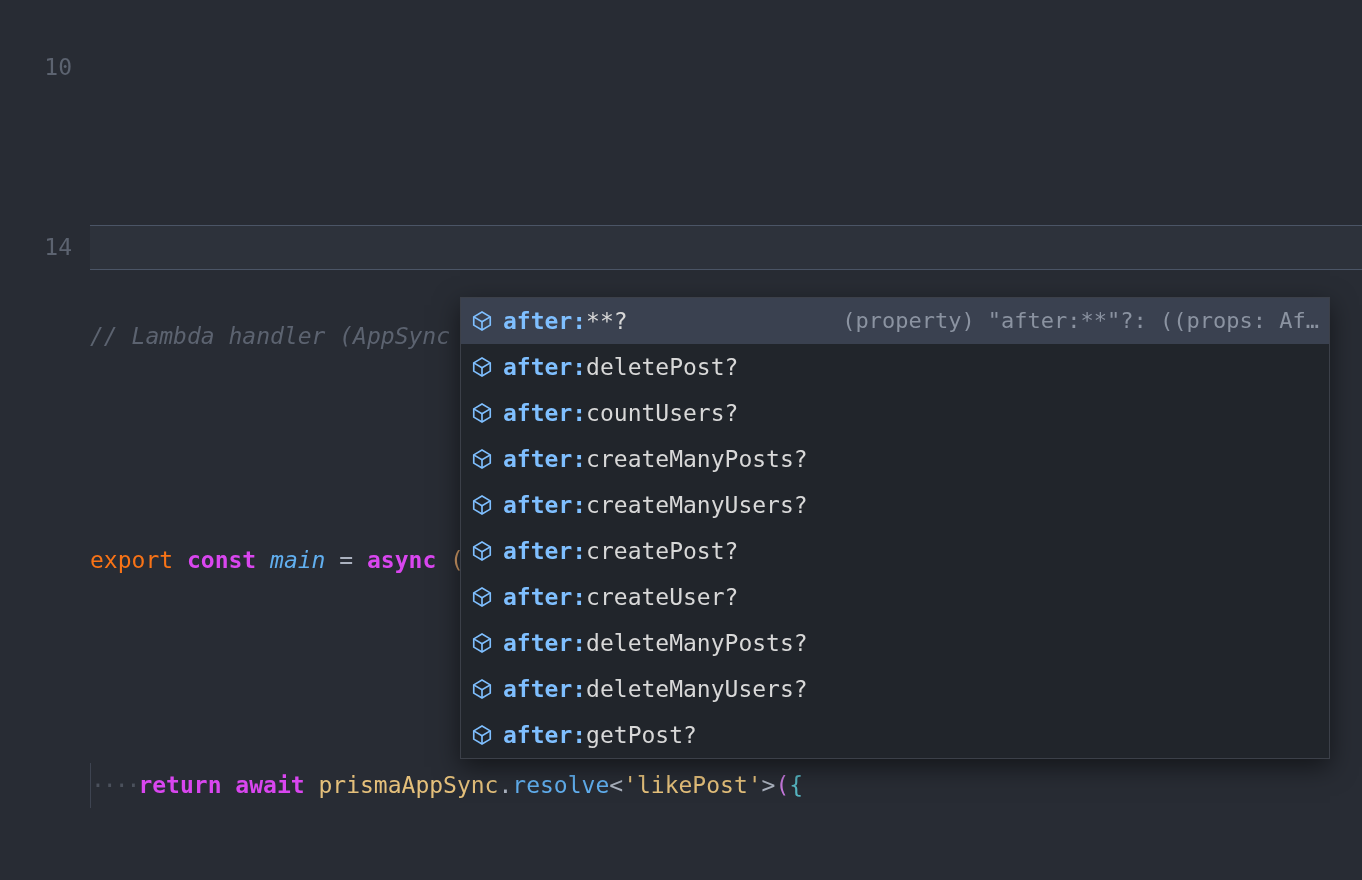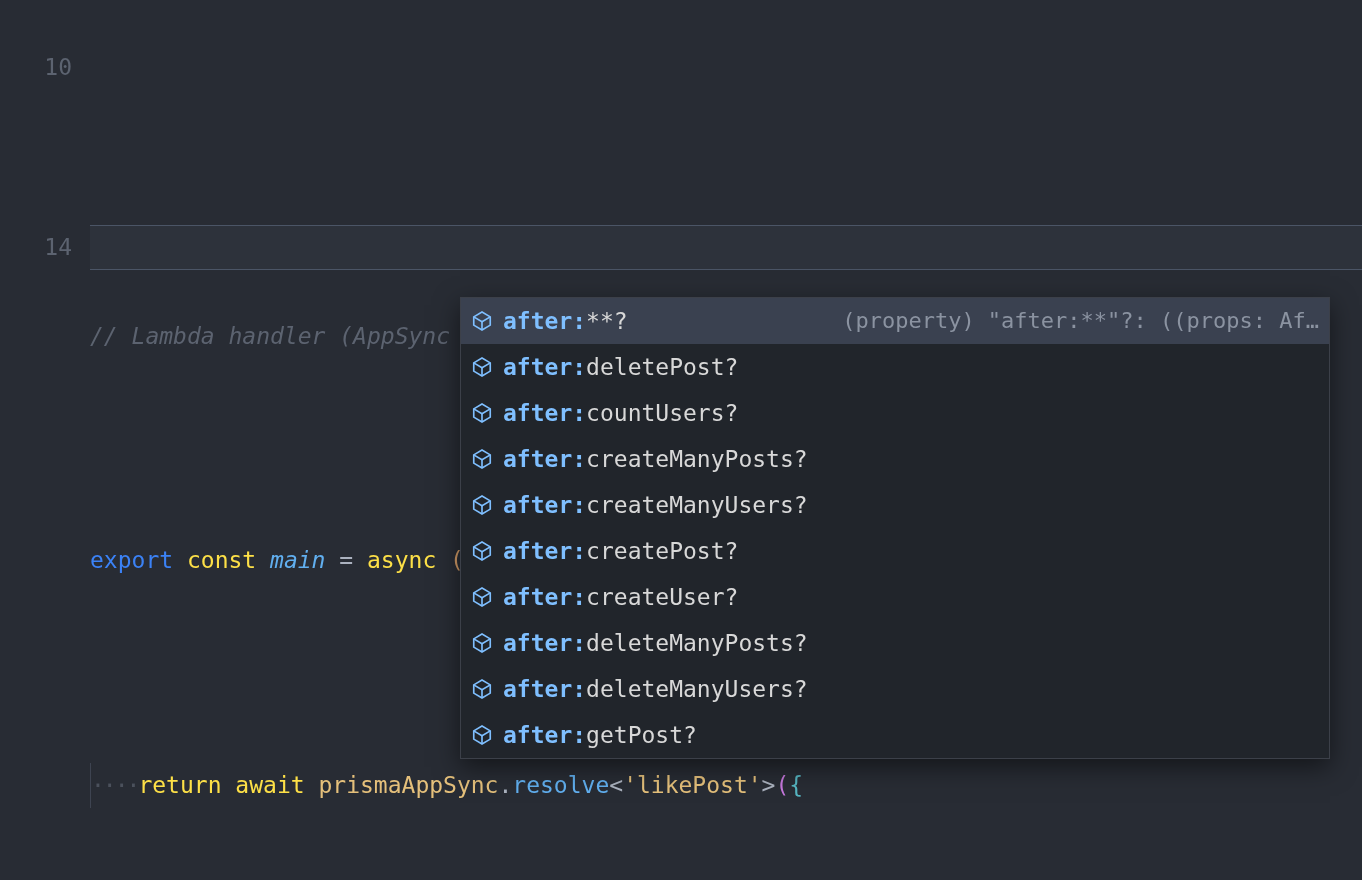--- a/index.html
+++ b/index.html
@@ -58,22 +58,22 @@
   }
   .guide {
     border-left: 1px solid #3e4451;
     display: inline-block;
     height: 45px;
     vertical-align: top;
     width: 0;
   }
   
   .c-comment { color: #5c6370; font-style: italic; }
-  .c-keyword { color: #fde047; }
-  .c-export  { color: #3b82f6; }
+  .c-keyword { color: #d946ef; font-weight: bold; }
+  .c-export  { color: #f97316; }
   .c-func    { color: #61afef; font-style: italic; }
   .c-var     { color: #e5c07b; }
   .c-param   { color: #e06c75; font-style: italic; }
   .c-type    { color: #56b6c2; font-style: italic; }
   .c-typegen { color: #e06c75; font-style: italic; }
   .c-string  { color: #e5c07b; }
   .c-punc    { color: #abb2bf; }
   .c-brace1  { color: #d19a66; }
   .c-brace2  { color: #c678dd; }
   .c-brace3  { color: #56b6c2; }

